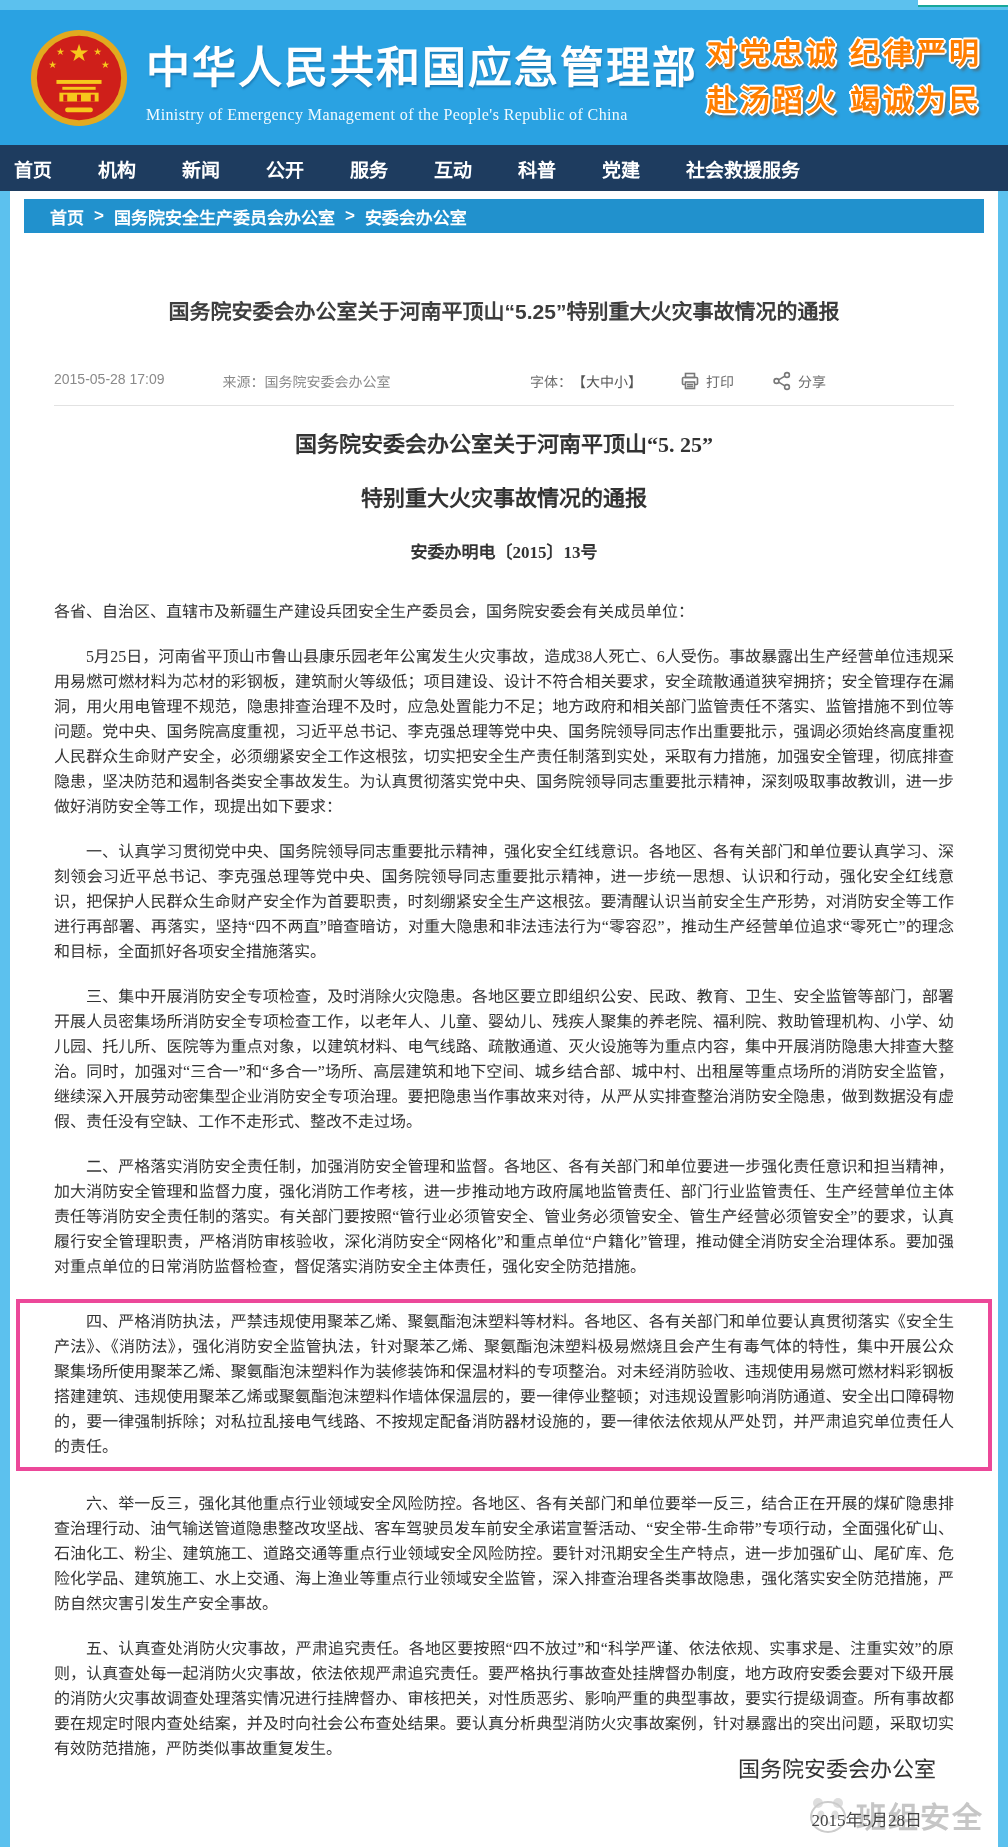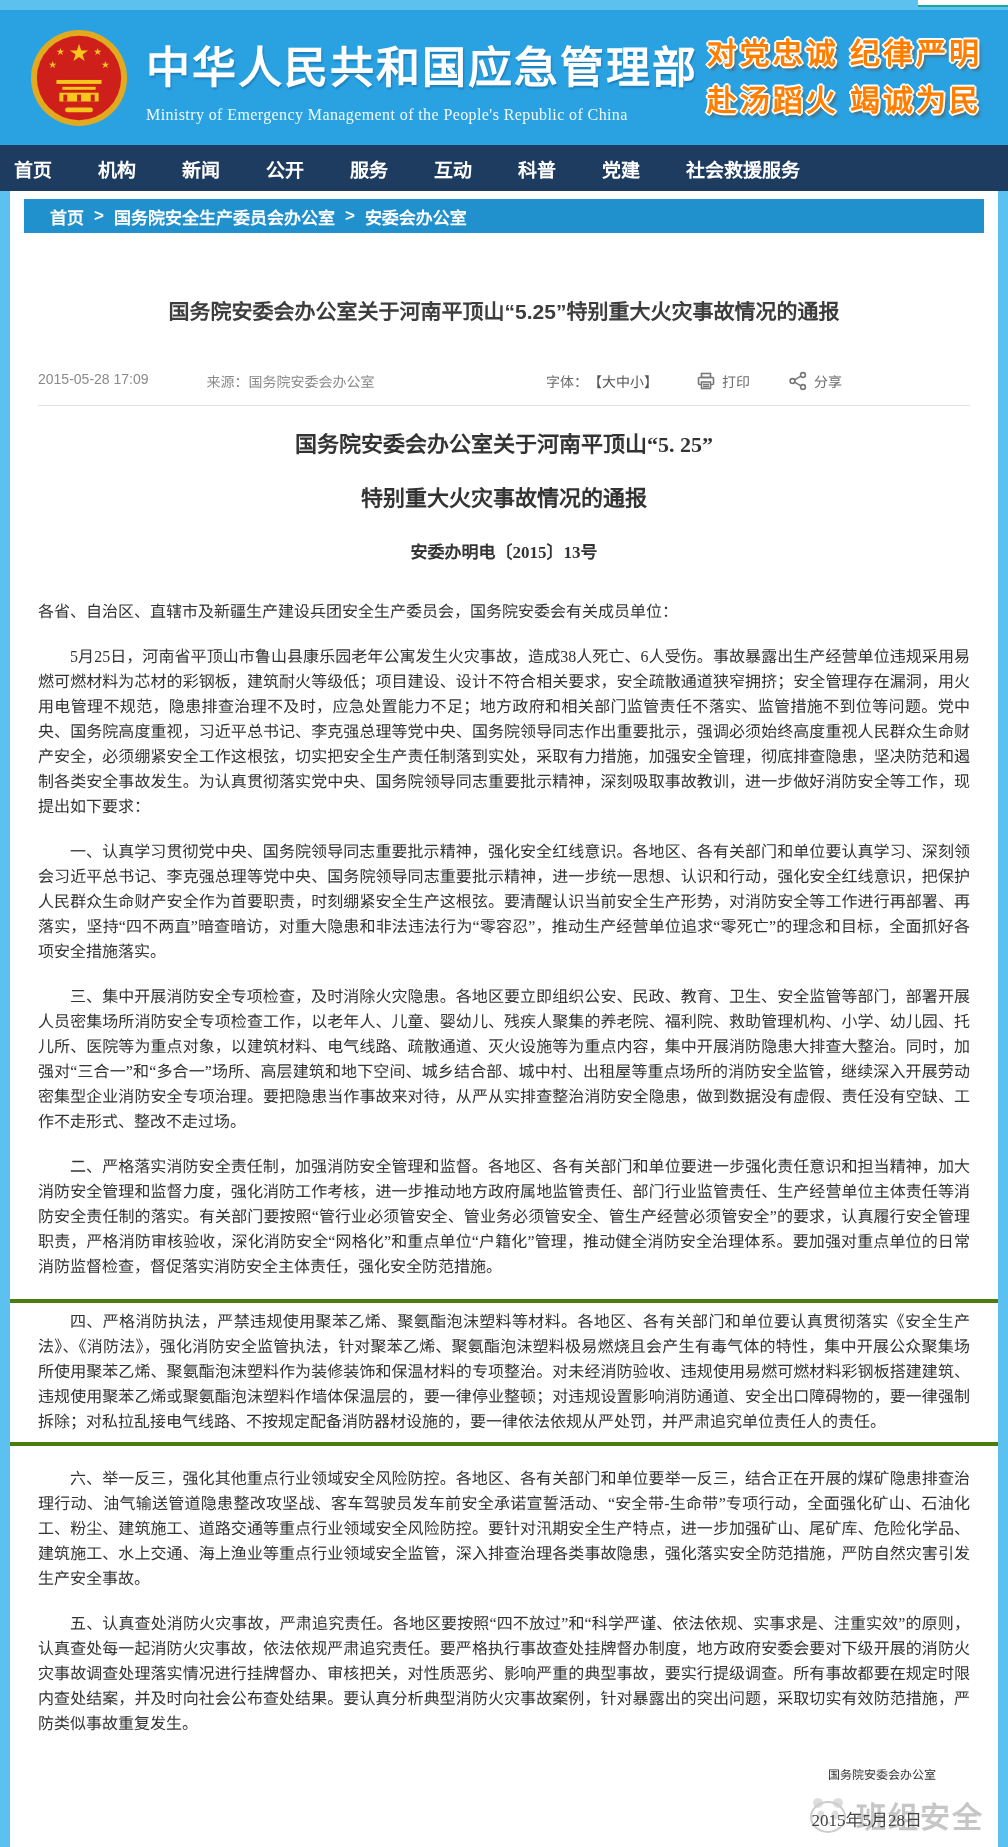--- a/index.html
+++ b/index.html
@@ -27,44 +27,44 @@
 
   
   .content { margin:0 10px; background:#fff; height:1656px; position:relative; overflow:hidden; }
 
   
   .breadcrumb { margin:8px 14px 0; height:34px; background:#2191cd; display:flex; align-items:center; padding-left:26px; }
   .breadcrumb span { color:#fff; font-weight:bold; font-size:17px; }
   .crumb-sep { margin:0 10px; }
   .crumb-link { cursor:pointer; }
 
-  .article { padding:0 28px; }
+  .article { padding:0 44px; }
   .page-title { text-align:center; font-size:21px; font-weight:bold; color:#3d3d3d; margin-top:62px; }
 
   .meta-row { display:flex; align-items:center; margin-top:46px; font-size:14px; color:#8a8a8a; padding:0 0 0 0; }
   .meta-left { display:flex;justify-content:space-between; }
   .meta-datetime { margin-right:58px; }
   .meta-right { margin-left:auto; margin-right:128px; display:flex; align-items:center; gap:12px; color:#6d6d6d; }
   .font-widget { display:flex; align-items:center; }
   .font-sizes { cursor:pointer; color:#555; }
   .tool { display:flex; align-items:center; gap:6px; margin-left:26px; cursor:pointer; color:#6d6d6d; }
   .tool svg { display:block; }
 
   .divider { border-top:1px solid #e2e2e2; margin-top:14px; }
 
   .doc { font-family:"Liberation Serif","DejaVu Serif",serif; color:#333; }
   .doc-title { text-align:center; font-size:22px; font-weight:bold; margin-top:20px; }
   .doc-title2 { text-align:center; font-size:22px; font-weight:bold; margin-top:22px; }
   .doc-number { text-align:center; font-size:17px; margin-top:26px;font-weight:bold; }
   .salutation { font-size:16px; line-height:25px; margin-top:36px; }
   .doc p.body-p { font-size:16px; line-height:25px; text-indent:2em; text-align:justify; margin-top:20px; }
-  .highlight-box { border:4px solid #4d7c0f; margin:20px -38px 0; padding:2px 34px 8px; }
+  .highlight-box { border:4px solid #ec4899; margin:20px -38px 0; padding:2px 34px 8px; }
   .highlight-box p.body-p { margin-top:4px; }
 
-  .sig-name { position:absolute; right:62px; bottom:64px; font-family:"Liberation Serif","DejaVu Serif",serif; font-size:12px; color:#333; z-index:2; }
+  .sig-name { position:absolute; right:62px; bottom:64px; font-family:"Liberation Serif","DejaVu Serif",serif; font-size:22px; color:#333; z-index:2; }
   .sig-date { position:absolute; right:76px; bottom:16px; font-family:"Liberation Serif","DejaVu Serif",serif; font-size:17px; color:#444; z-index:2; }
 
   .watermark { position:absolute; right:14px; bottom:10px; display:flex; align-items:center; gap:6px; z-index:1; opacity:.85; }
   .watermark-text { font-size:30px; font-weight:bold; color:#bdbdbd; letter-spacing:2px; }
 </style>
 </head>
 <body>
 
 <div class="page">
 

